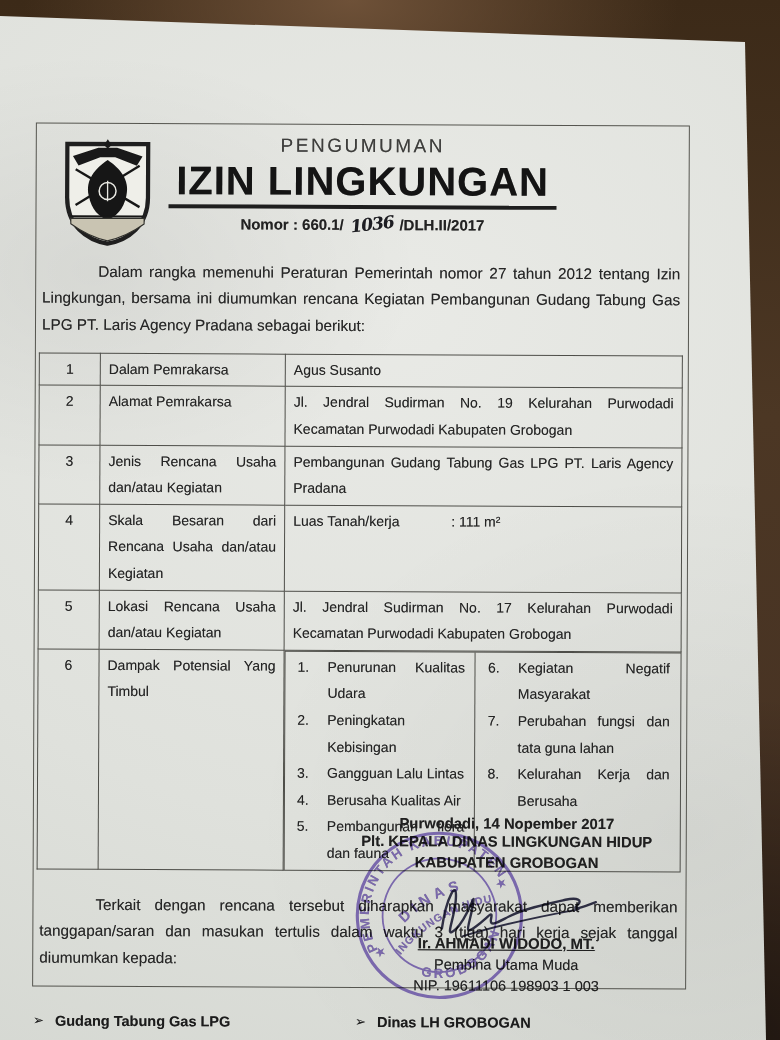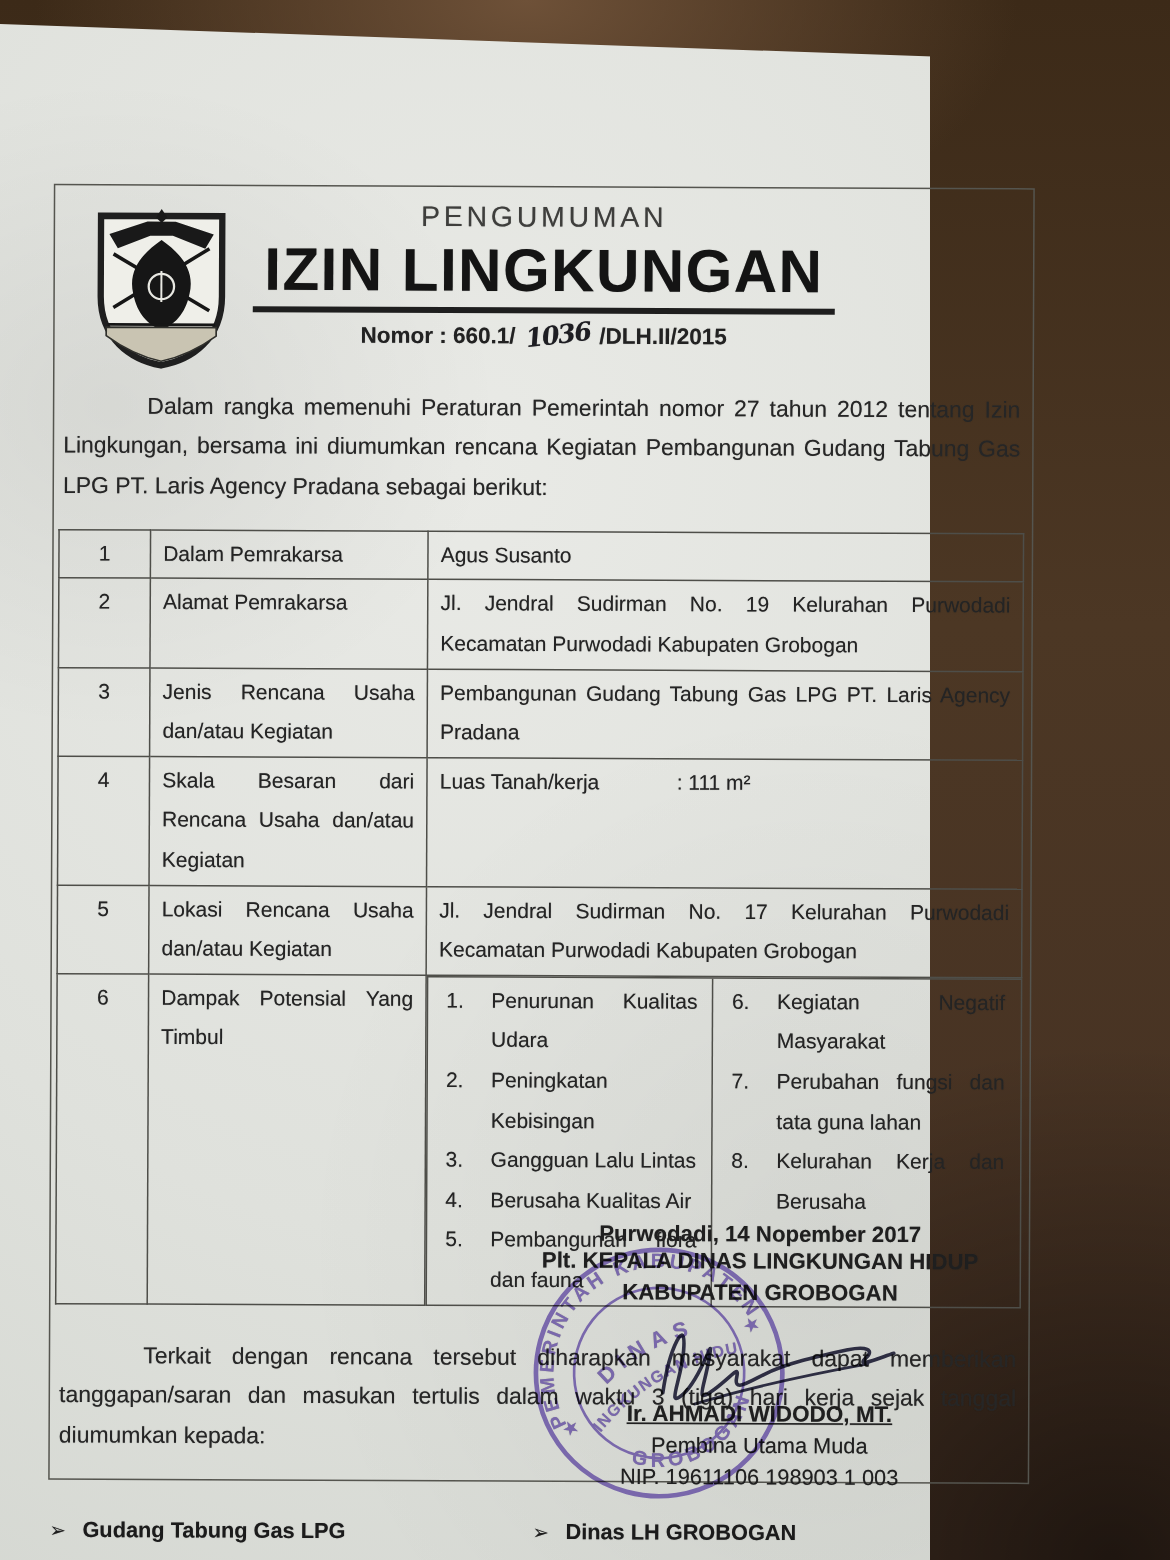--- a/index.html
+++ b/index.html
@@ -5,21 +5,21 @@
   html,body{margin:0;padding:0;}
   body{
     width:780px;height:1040px;overflow:hidden;position:relative;
     font-family:"Liberation Sans","DejaVu Sans",sans-serif;
     background:
       radial-gradient(90% 60% at 95% 100%, rgba(0,0,0,.55), transparent 55%),
       radial-gradient(60% 25% at 45% 0%, #6e5138 0%, rgba(110,81,56,0) 70%),
       linear-gradient(180deg,#3c2a18 0%, #4c3724 40%, #443023 100%);
   }
   .paper{
-    position:absolute;left:0;top:0;width:620px;height:1040px;
+    position:absolute;left:0;top:0;width:780px;height:1040px;
     clip-path:polygon(0 16px,745px 42px,766px 1040px,0 1040px);
     background:
       radial-gradient(60% 30% at 12% 26%, rgba(0,0,0,.06), transparent 70%),
       radial-gradient(80% 50% at 88% 80%, rgba(0,0,0,.05), transparent 70%),
       radial-gradient(140% 90% at 50% 30%, #e9eae6 0%, #dfe1dc 55%, #d2d5cf 100%);
   }
   .frame{
     position:absolute;left:34px;top:124px;width:652px;height:862px;
     border:1.5px solid #55554f;
     transform:rotate(.25deg);
@@ -93,21 +93,21 @@
     </svg>
 
     <div class="hdr">
       <div class="p-label">PENGUMUMAN</div>
       <div class="title-wrap">
         <span class="title">IZIN LINGKUNGAN</span>
       </div>
       <div class="nomor">
         <span>Nomor : 660.1/</span>
         <span class="hand">1036</span>
-        <span>/DLH.II/2015</span>
+        <span>/DLH.II/2017</span>
       </div>
     </div>
 
     <div class="para">Dalam rangka memenuhi Peraturan Pemerintah nomor 27 tahun 2012 tentang Izin Lingkungan, bersama ini diumumkan rencana Kegiatan Pembangunan Gudang Tabung Gas LPG PT. Laris Agency Pradana sebagai berikut:</div>
 
     <table class="info">
       <tbody>
           <tr>
         <td class="c-no">1</td>
         <td class="c-label">Dalam Pemrakarsa</td>

